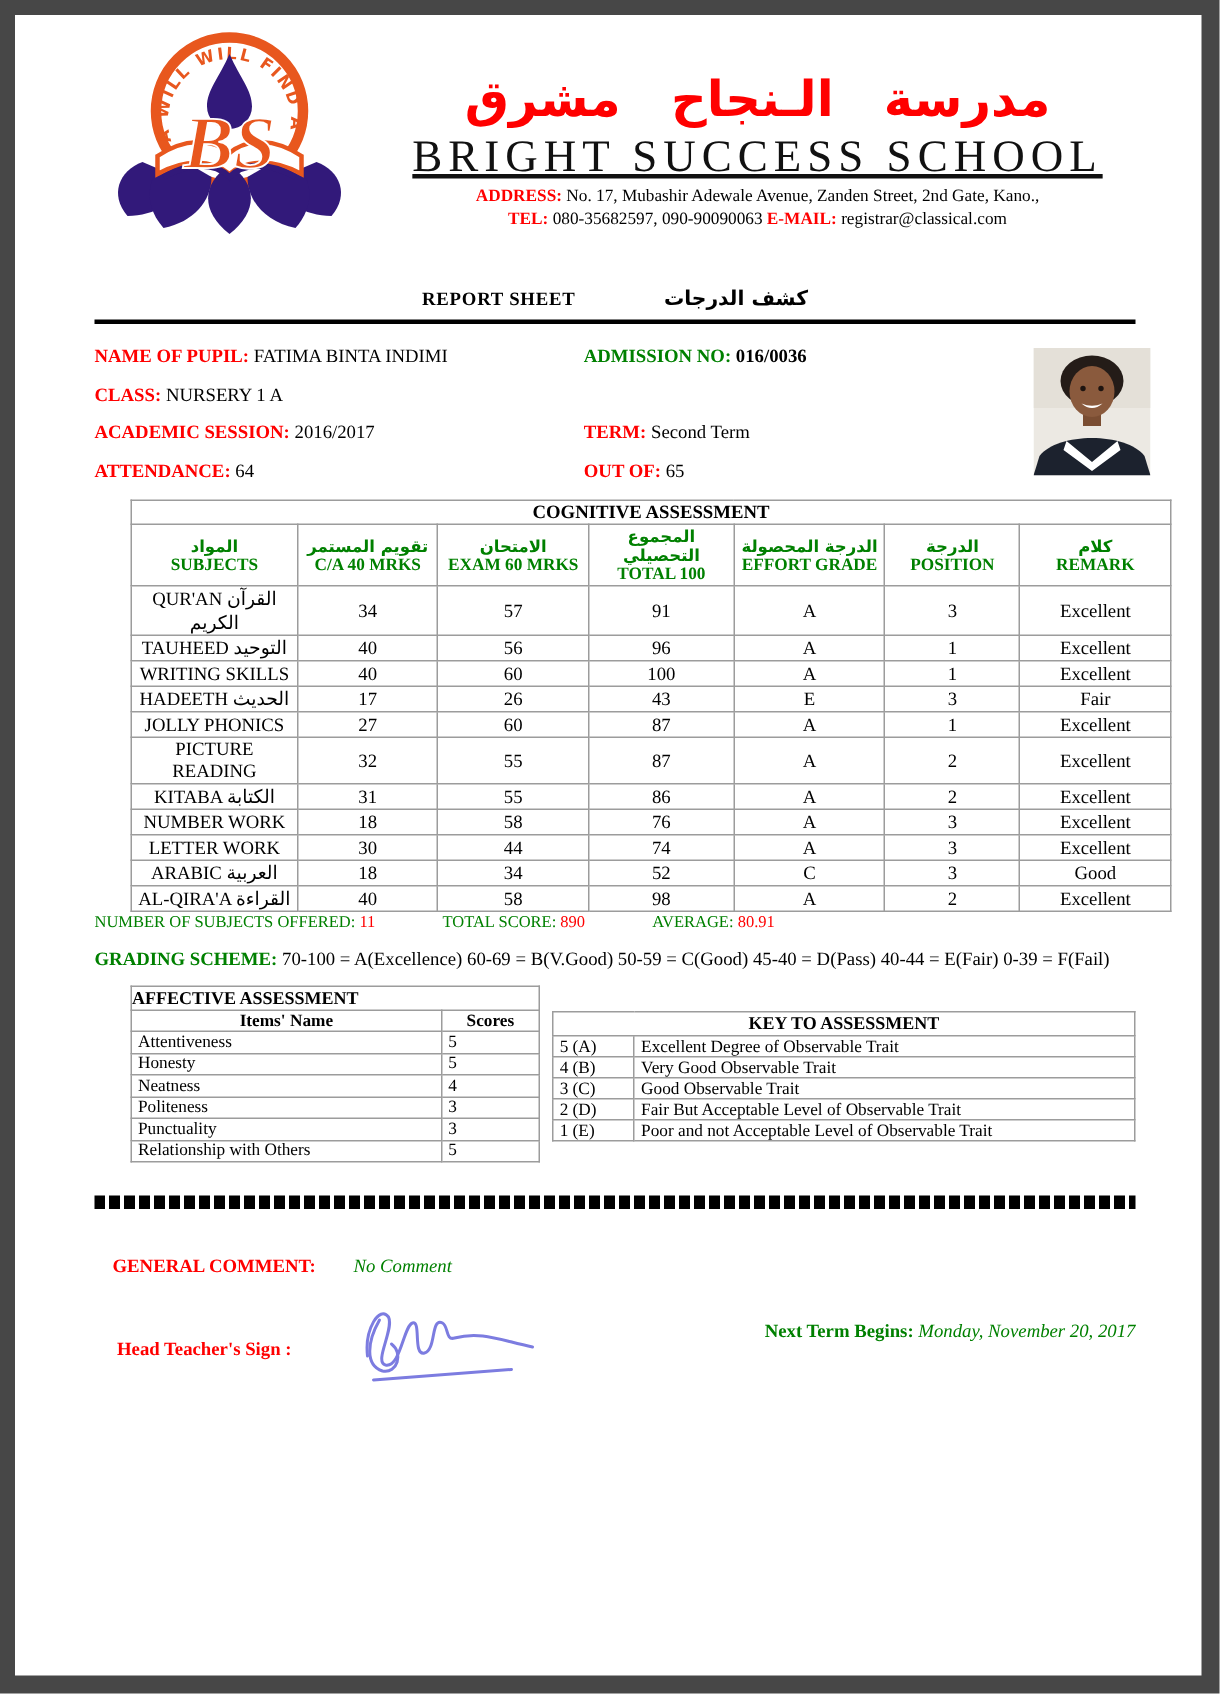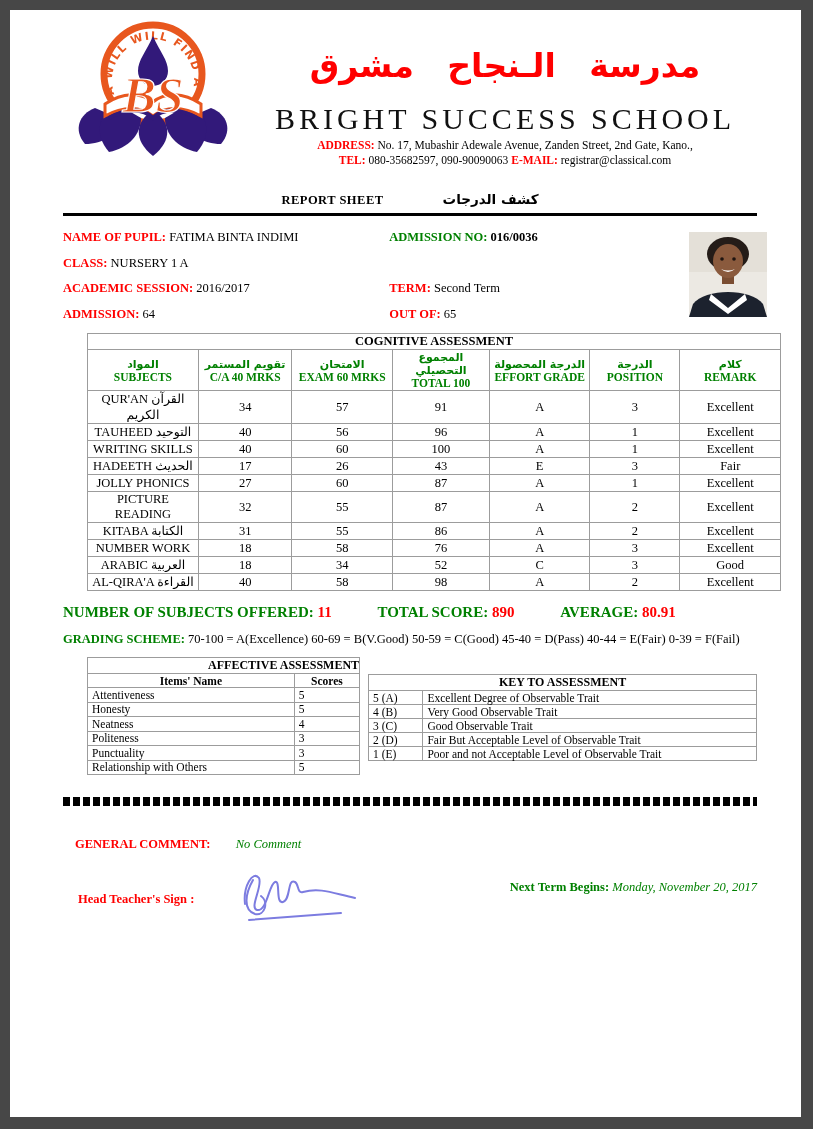--- a/index.html
+++ b/index.html
@@ -7,21 +7,21 @@
   body { background:#474747; position:relative; font-family:"Liberation Serif", serif; border-radius:8px; }
   .page { position:absolute; left:10px; top:10px; width:791px; height:1107px; background:#ffffff; }
   .content { position:relative; width:100%; height:100%; padding:0 44px 0 53px; }
   .arabic { font-family:"DejaVu Sans", sans-serif; }
 
   
   .header { position:relative; padding-top:36px; min-height:160px; }
   .logo { position:absolute; left:2px; top:2px; width:172px; height:150px; }
   .header-text { margin-left:190px; text-align:center; }
   .school-arabic { color:#ff0000; font-weight:bold; font-size:33px; line-height:1.2; word-spacing:22px; }
-  .school-name { font-size:30px; letter-spacing:4px; color:#111; margin-top:16px; white-space:nowrap; }
+  .school-name { font-size:30px; letter-spacing:4px; color:#111; margin-top:2px; white-space:nowrap;text-decoration:underline; }
   .addr-line { font-size:11.5px; margin-top:3px; color:#000; }
   .addr-line .lbl { color:#ff0000; font-weight:bold; }
   .report-line { text-align:center; margin-top:20px; font-weight:bold; }
   .report-en { font-size:12.5px; letter-spacing:0.5px; }
   .report-ar { font-size:13.5px; margin-left:55px; }
   .black-rule { height:3px; background:#000; margin-top:5px; }
 
   
   .info { margin-top:9px; position:relative; }
   .info-grid { display:grid; grid-template-columns:47% 53%; font-size:12.5px; line-height:25.5px; }
@@ -36,31 +36,31 @@
   .cog { margin-top:6px; }
   .cog th, .cog td { border:1px solid #9c9c9c; }
   .cog .tbl-title { font-size:12.5px; font-weight:bold; text-align:center; height:15px; }
   .cog thead .colhead { text-align:center; padding:1px 2px; color:#008000; }
   .colhead .ar { font-size:11px; font-weight:bold; }
   .colhead .en { font-size:11.5px; font-weight:bold; }
   .cog tbody td { font-size:12.5px; height:17px; text-align:center; padding:0 3px; }
   .cog tbody td.subj { text-align:center; }
 
   
-  .summary { margin-top:13px; font-size:15px; font-weight:bold; }
+  .summary { margin-top:1px; font-size:11px; font-weight:normal; }
   .summary .item { margin-right:42px; }
   .summary .val { color:#ff0000; }
   .grading { margin-top:11px; font-size:12.5px; }
   .grading .lbl { color:#008000; font-weight:bold; }
 
   
   .two-tables { margin-top:10px; display:flex; align-items:flex-start; }
   .aff { width:283px; }
   .aff th, .aff td { border:1px solid #9c9c9c; font-size:11.5px; }
-  .aff .tbl-title { font-weight:bold; text-align:right; font-size:12px; height:15px; }
+  .aff .tbl-title { font-weight:bold; text-align:left; font-size:12px; height:15px; }
   .aff .hdr th { font-weight:bold; text-align:center; height:14px; }
   .aff td { height:14.5px; padding:0 4px; }
   .key { width:403px; margin-left:8px; margin-top:17px; }
   .key th, .key td { border:1px solid #9c9c9c; font-size:11.5px; }
   .key .tbl-title { font-weight:bold; text-align:center; font-size:12px; height:15px; }
   .key td { height:14px; padding:0 4px; }
 
   .dashed-divider { margin-top:22px; height:9px;
     background:repeating-linear-gradient(to right, #000 0 7px, #fff 7px 10px); }
 
@@ -140,21 +140,21 @@
         <div></div>
         <div>
           <span class="lbl red">ACADEMIC SESSION:</span>
           <span>2016/2017</span>
         </div>
         <div>
           <span class="lbl red">TERM:</span>
           <span>Second Term</span>
         </div>
         <div>
-          <span class="lbl red">ADMISSION:</span>
+          <span class="lbl red">ATTENDANCE:</span>
           <span>64</span>
         </div>
         <div>
           <span class="lbl red">OUT OF:</span>
           <span>65</span>
         </div>
       </div>
       <svg class="photo" viewBox="0 0 78 85">
         <rect width="78" height="85" fill="#ece9e3"></rect>
         <rect width="78" height="40" fill="#e4e0d8"></rect>
@@ -281,20 +281,29 @@
         <tr>
           <td class="subj">NUMBER WORK</td>
           <td>18</td>
           <td>58</td>
           <td>76</td>
           <td>A</td>
           <td>3</td>
           <td>Excellent</td>
         </tr>
         <tr>
+          <td class="subj">LETTER WORK</td>
+          <td>30</td>
+          <td>44</td>
+          <td>74</td>
+          <td>A</td>
+          <td>3</td>
+          <td>Excellent</td>
+        </tr>
+        <tr>
           <td class="subj">ARABIC العربية</td>
           <td>18</td>
           <td>34</td>
           <td>52</td>
           <td>C</td>
           <td>3</td>
           <td>Good</td>
         </tr>
         <tr>
           <td class="subj">AL-QIRA'A القراءة</td>

